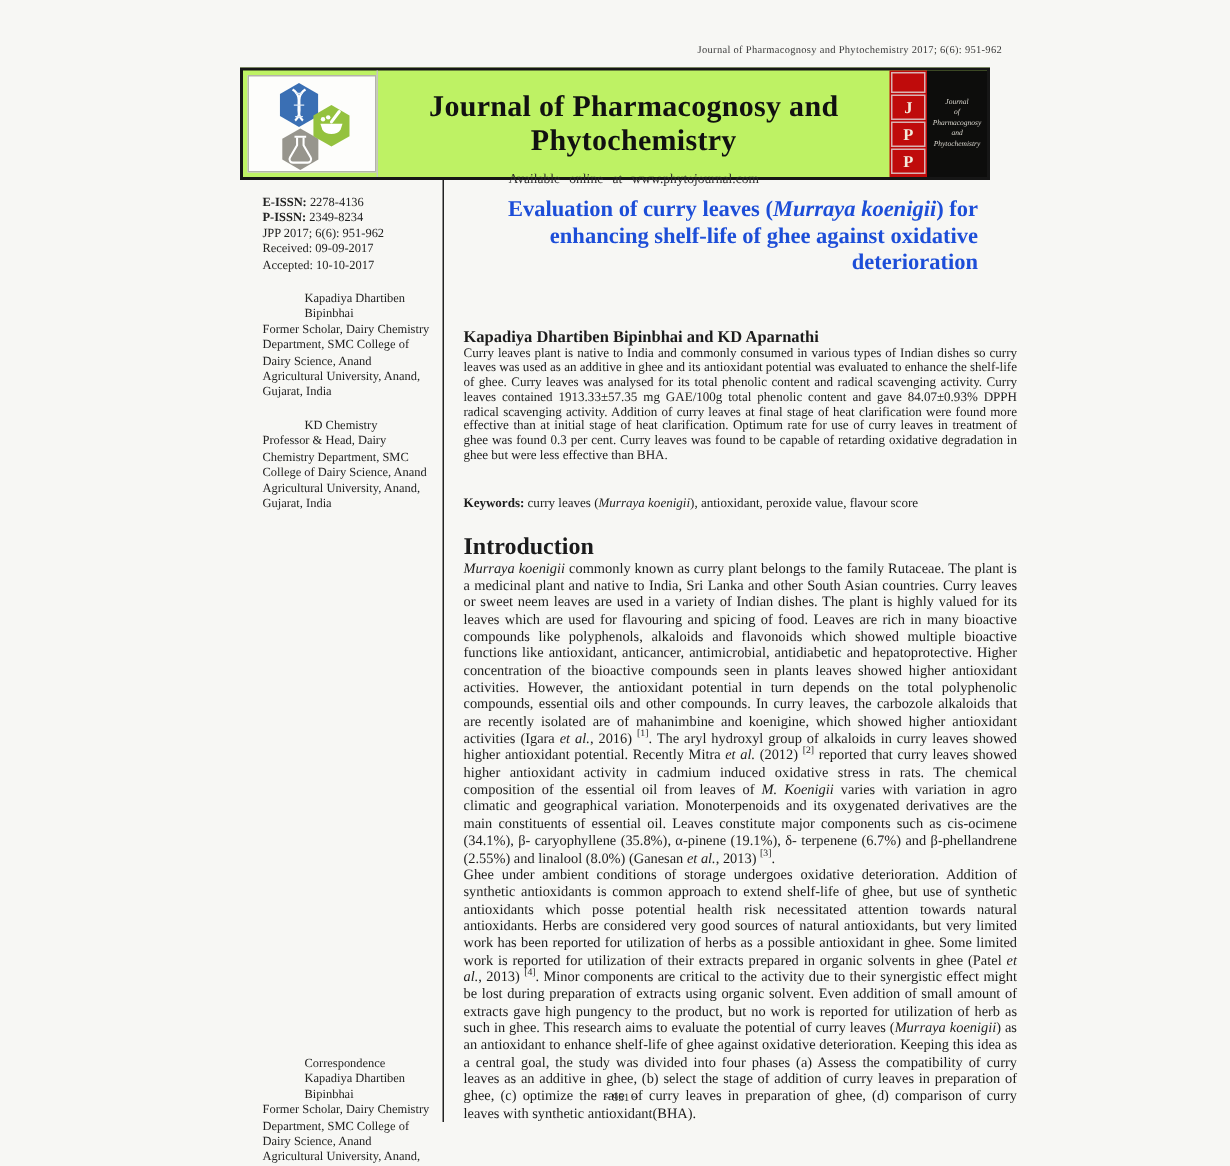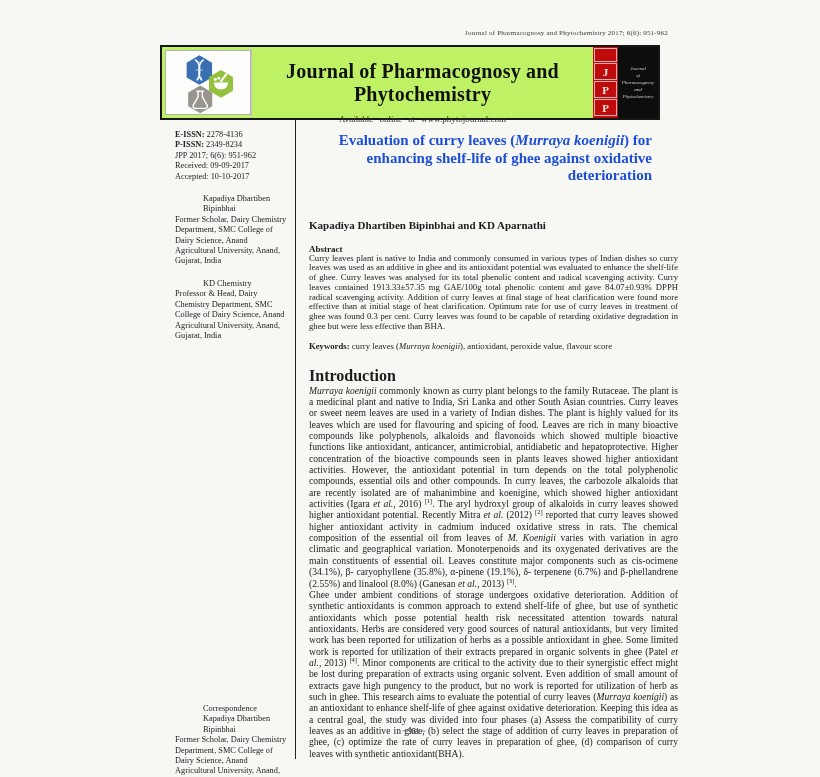--- a/index.html
+++ b/index.html
@@ -52,21 +52,21 @@
     flex:1; border-left:1.3px solid #222; min-height:612px;
     padding:8px 0 0 13px;
   }
   .article-title {
     text-align:right; font-weight:bold; font-size:15px; line-height:17.5px;
     padding:4px 26px 0 26px; color:#1d4ed8;
   }
   .article-authors { font-size:11px; font-weight:bold; margin-top:34px; }
   .abstract-head { font-size:9px; font-weight:bold; margin-top:13px; }
   .abstract-text { font-size:8.7px; line-height:9.8px; text-align:justify; }
-  .keywords { font-size:8.7px; line-height:9.8px; margin-top:10px; }
+  .keywords { font-size:8.7px; line-height:9.8px; margin-top:22px; }
   .intro-head { font-size:16px; font-weight:bold; margin-top:15px; }
   .intro-para { font-size:9.6px; line-height:11.35px; text-align:justify; }
   sup { font-size:68%; line-height:0; }
   .page-number {
     position:absolute; top:727px; left:160px; width:508px;
     text-align:center; font-size:7.5px; color:#333;
   }
 </style>
 </head>
 <body>
@@ -145,21 +145,20 @@
         <div class="side-name">Correspondence</div>
         <div class="side-name">Kapadiya Dhartiben Bipinbhai</div>
         <div>Former Scholar, Dairy Chemistry Department, SMC College of Dairy Science, Anand Agricultural University, Anand, Gujarat, India</div>
       </div>
     </div>
 
     <div class="main">
       <div class="article-title">Evaluation of curry leaves (<i>Murraya koenigii</i>) for enhancing shelf-life of ghee against oxidative deterioration</div>
       <div class="article-authors">Kapadiya Dhartiben Bipinbhai and KD Aparnathi</div>
 
-      <div class="abstract-head">Abstract</div>
       <div class="abstract-text">Curry leaves plant is native to India and commonly consumed in various types of Indian dishes so curry leaves was used as an additive in ghee and its antioxidant potential was evaluated to enhance the shelf-life of ghee. Curry leaves was analysed for its total phenolic content and radical scavenging activity. Curry leaves contained 1913.33±57.35 mg GAE/100g total phenolic content and gave 84.07±0.93% DPPH radical scavenging activity. Addition of curry leaves at final stage of heat clarification were found more effective than at initial stage of heat clarification. Optimum rate for use of curry leaves in treatment of ghee was found 0.3 per cent. Curry leaves was found to be capable of retarding oxidative degradation in ghee but were less effective than BHA.</div>
 
       <div class="keywords"><b>Keywords: </b><span>curry leaves (<i>Murraya koenigii</i>), antioxidant, peroxide value, flavour score</span></div>
 
       <div class="intro-head">Introduction</div>
       <div class="intro-para"><i>Murraya koenigii</i> commonly known as curry plant belongs to the family Rutaceae. The plant is a medicinal plant and native to India, Sri Lanka and other South Asian countries. Curry leaves or sweet neem leaves are used in a variety of Indian dishes. The plant is highly valued for its leaves which are used for flavouring and spicing of food. Leaves are rich in many bioactive compounds like polyphenols, alkaloids and flavonoids which showed multiple bioactive functions like antioxidant, anticancer, antimicrobial, antidiabetic and hepatoprotective. Higher concentration of the bioactive compounds seen in plants leaves showed higher antioxidant activities. However, the antioxidant potential in turn depends on the total polyphenolic compounds, essential oils and other compounds. In curry leaves, the carbozole alkaloids that are recently isolated are of mahanimbine and koenigine, which showed higher antioxidant activities (Igara <i>et al.</i>, 2016) <sup>[1]</sup>. The aryl hydroxyl group of alkaloids in curry leaves showed higher antioxidant potential. Recently Mitra <i>et al.</i> (2012) <sup>[2]</sup> reported that curry leaves showed higher antioxidant activity in cadmium induced oxidative stress in rats. The chemical composition of the essential oil from leaves of <i>M. Koenigii</i> varies with variation in agro climatic and geographical variation. Monoterpenoids and its oxygenated derivatives are the main constituents of essential oil. Leaves constitute major components such as cis-ocimene (34.1%), β- caryophyllene (35.8%), α-pinene (19.1%), δ- terpenene (6.7%) and β-phellandrene (2.55%) and linalool (8.0%) (Ganesan <i>et al.</i>, 2013) <sup>[3]</sup>.</div>
       <div class="intro-para">Ghee under ambient conditions of storage undergoes oxidative deterioration. Addition of synthetic antioxidants is common approach to extend shelf-life of ghee, but use of synthetic antioxidants which posse potential health risk necessitated attention towards natural antioxidants. Herbs are considered very good sources of natural antioxidants, but very limited work has been reported for utilization of herbs as a possible antioxidant in ghee. Some limited work is reported for utilization of their extracts prepared in organic solvents in ghee (Patel <i>et al.</i>, 2013) <sup>[4]</sup>. Minor components are critical to the activity due to their synergistic effect might be lost during preparation of extracts using organic solvent. Even addition of small amount of extracts gave high pungency to the product, but no work is reported for utilization of herb as such in ghee. This research aims to evaluate the potential of curry leaves (<i>Murraya koenigii</i>) as an antioxidant to enhance shelf-life of ghee against oxidative deterioration. Keeping this idea as a central goal, the study was divided into four phases (a) Assess the compatibility of curry leaves as an additive in ghee, (b) select the stage of addition of curry leaves in preparation of ghee, (c) optimize the rate of curry leaves in preparation of ghee, (d) comparison of curry leaves with synthetic antioxidant(BHA).</div>
     </div>
   </div>
 

